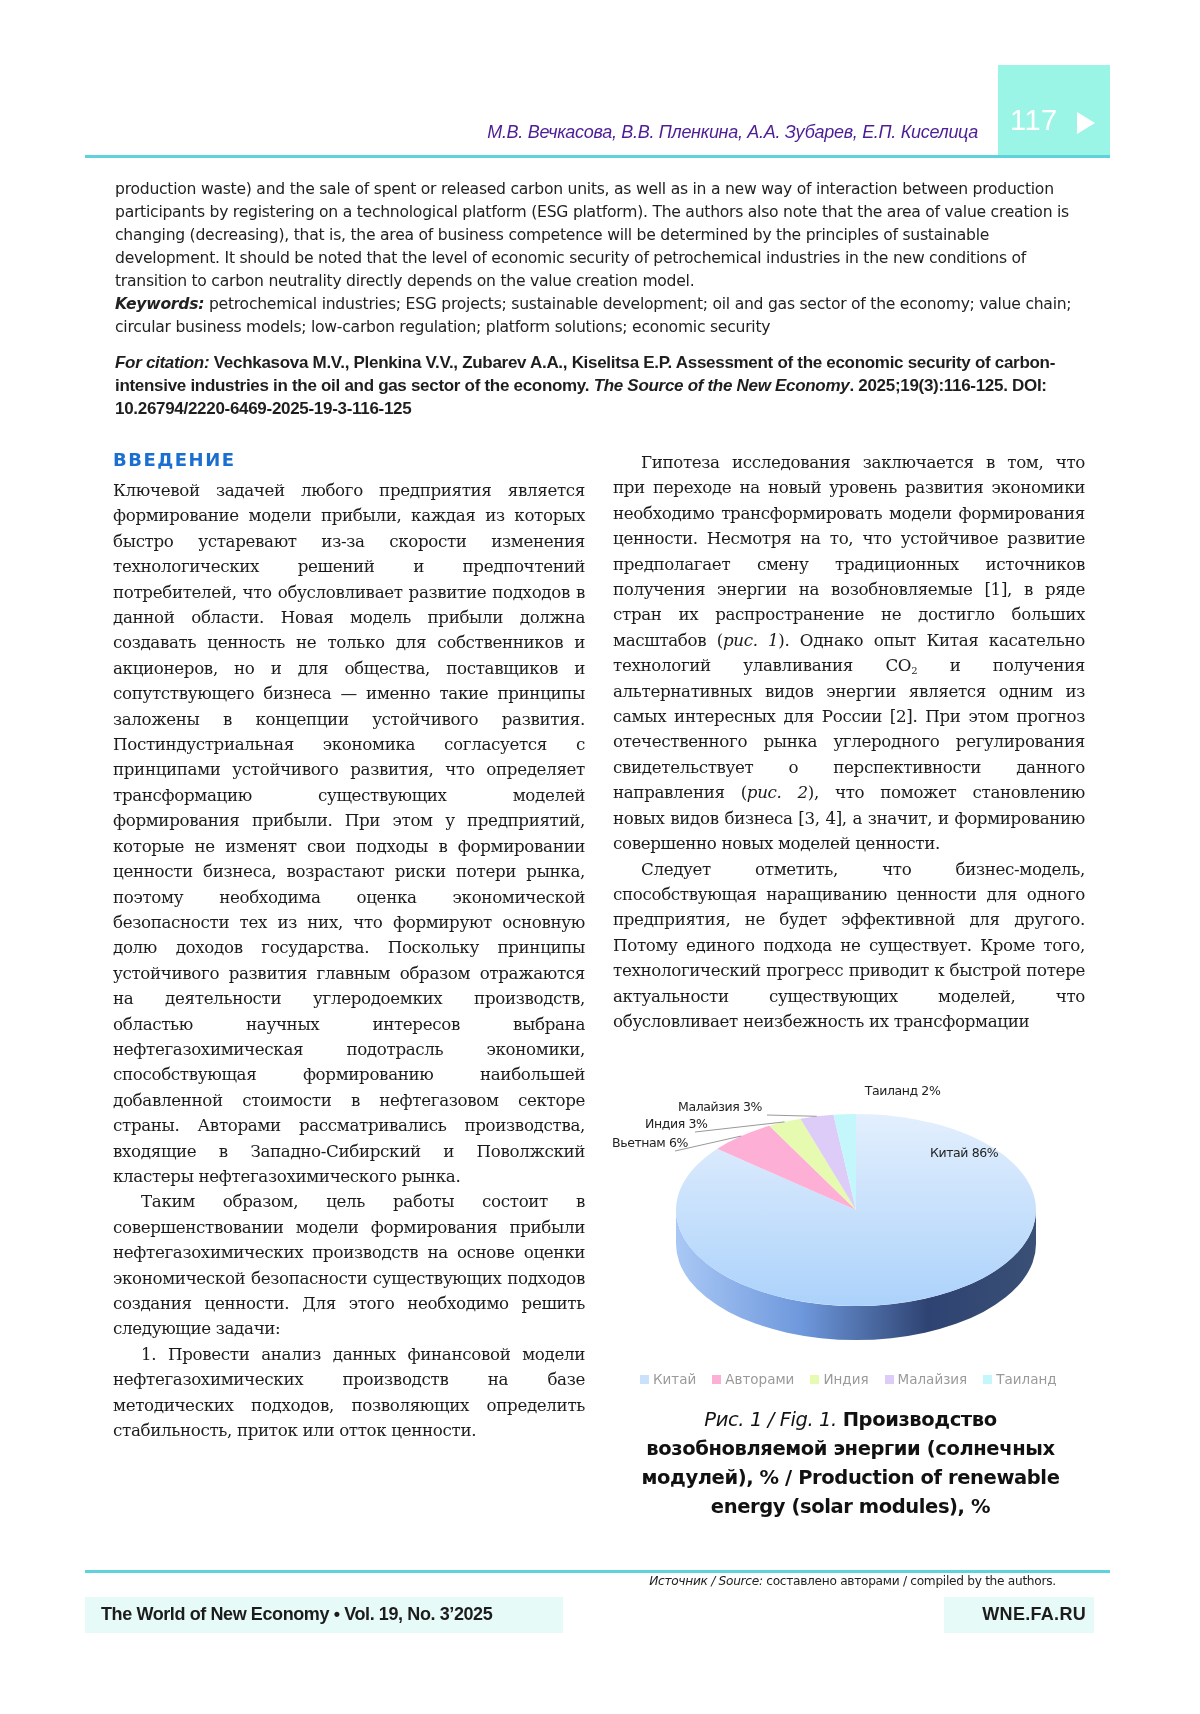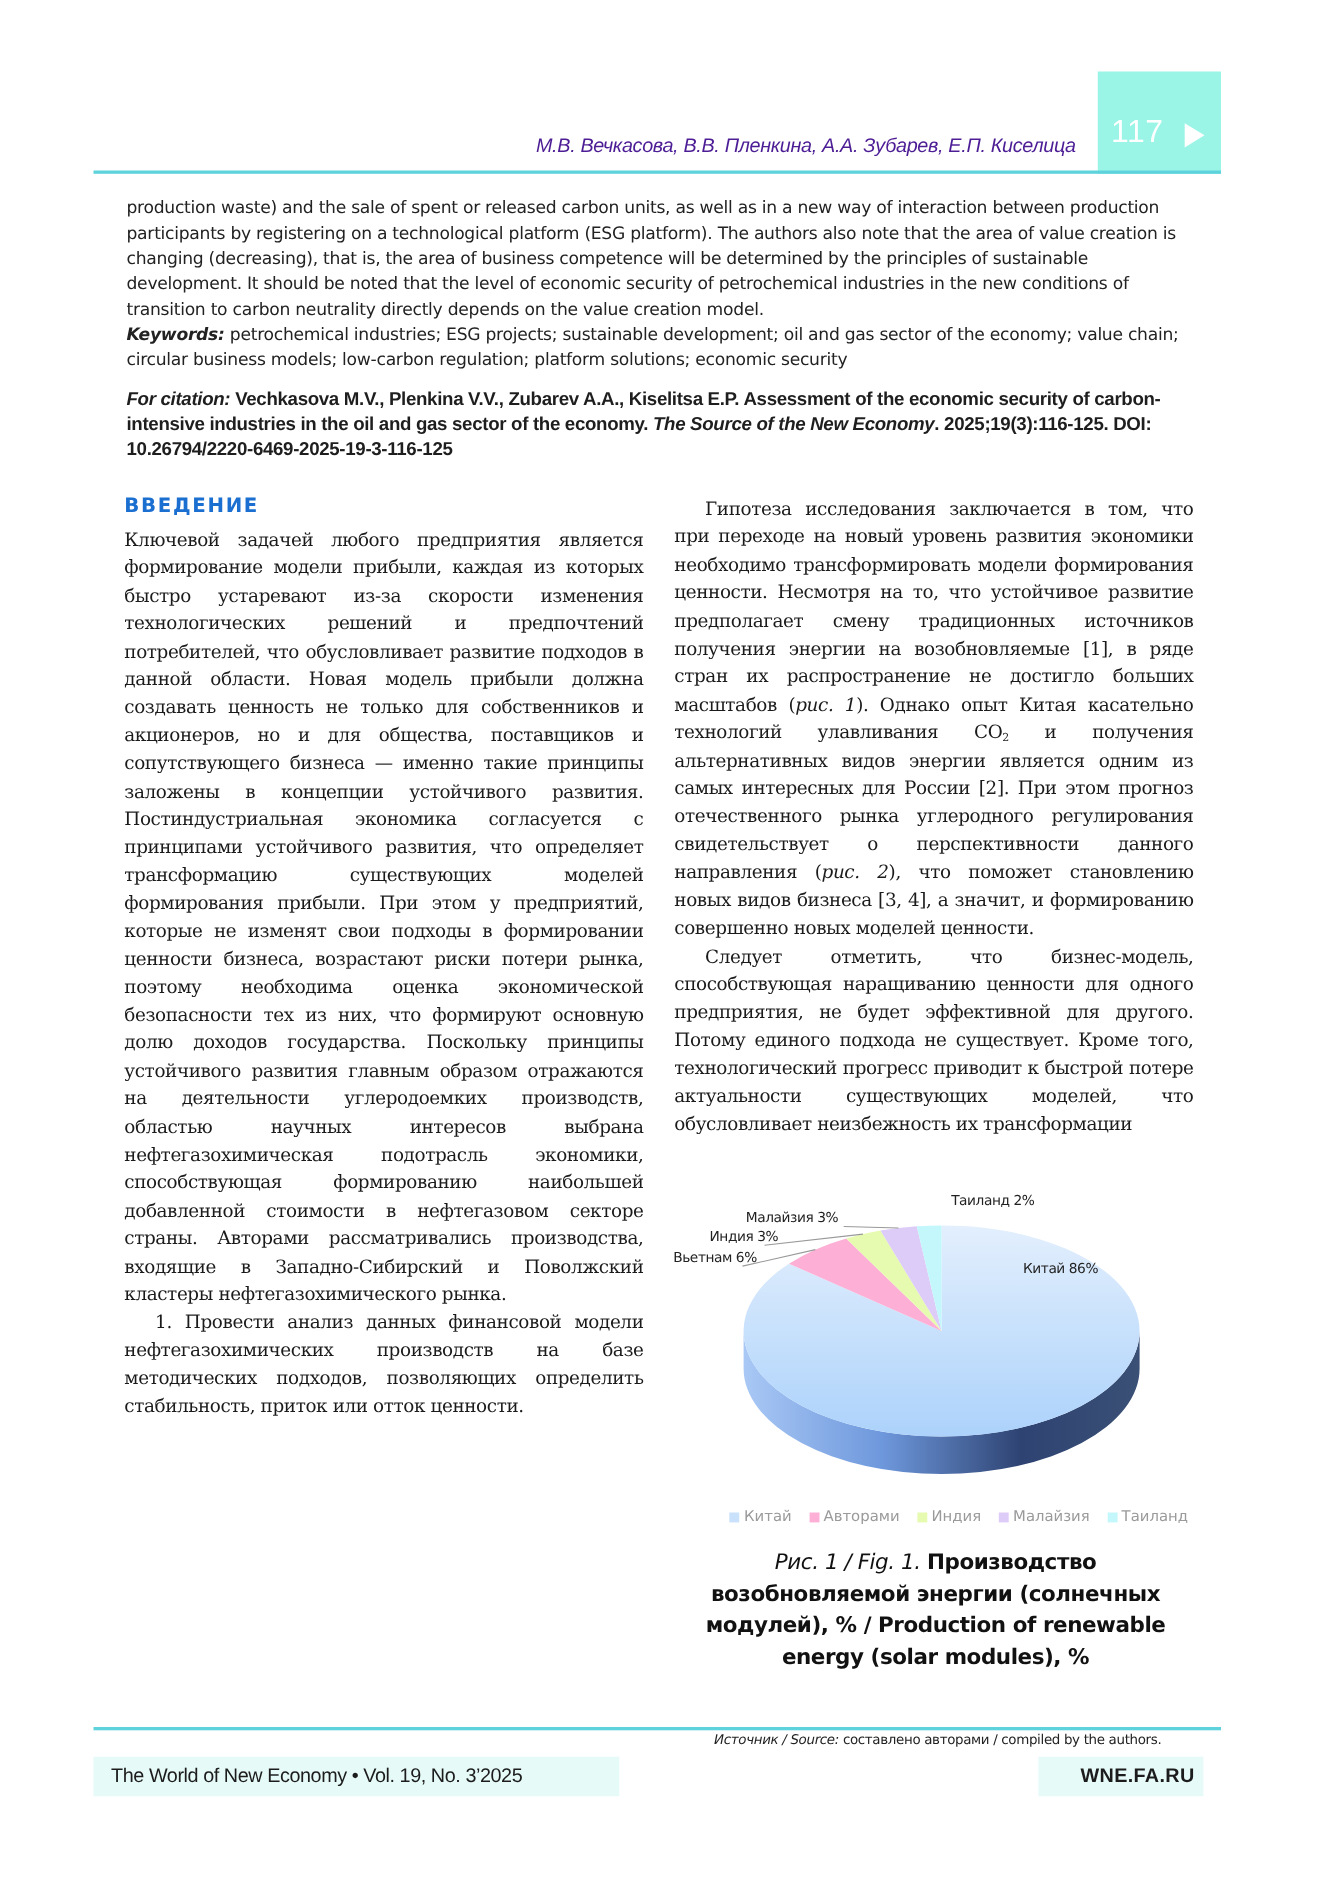--- a/index.html
+++ b/index.html
@@ -26,34 +26,34 @@
   .col-left { left: 113px; top: 450px; width: 472px; }
   .col-right { left: 613px; top: 450px; width: 472px; }
   .section-head { position: absolute; left: 113px; top: 449px; width: 472px; text-align: left; font-family: "DejaVu Sans", sans-serif; font-weight: bold; font-size: 18px; color: #1a6fd0; letter-spacing: 1.5px; }
   .col-left .body-start { margin-top: 28px; }
   sub { font-size: 10px; vertical-align: -3px; line-height: 0; }
 
   
   .chart-wrap { position: absolute; left: 600px; top: 1075px; width: 520px; height: 330px; }
   .chart-wrap svg { position: absolute; left: 0; top: 0; }
   .pie-label { font-family: "DejaVu Sans", sans-serif; font-size: 12.5px; fill: #222; letter-spacing: -0.4px; }
-  .legend { position: absolute; left: 640px; top: 1371px; width: 440px; display: flex; justify-content: flex-end; gap: 16px; font-family: "DejaVu Sans", sans-serif; font-size: 13.5px; color: #9a9a9a; }
+  .legend { position: absolute; left: 640px; top: 1371px; width: 440px; display: flex; justify-content: flex-start; gap: 16px; font-family: "DejaVu Sans", sans-serif; font-size: 13.5px; color: #9a9a9a; }
   .legend-item { display: flex; align-items: center; gap: 4px; }
   .swatch { width: 9px; height: 9px; display: inline-block; }
 
   .fig-caption { position: absolute; left: 613px; top: 1405px; width: 475px; text-align: center; font-family: "DejaVu Sans", sans-serif; font-size: 19.5px; line-height: 29px; color: #111; letter-spacing: -0.4px; }
   .fig-caption .fig-num { font-style: italic; font-weight: normal; }
   .fig-caption .fig-title { font-weight: bold; }
   .fig-source { position: absolute; left: 600px; top: 1527px; width: 505px; text-align: center; font-family: "DejaVu Sans", sans-serif; font-size: 12.2px; color: #222; letter-spacing: -0.3px; margin-top: 47px; }
   .fig-source i { font-style: italic; }
 
   
   .rule-bottom { position: absolute; left: 85px; top: 1570px; width: 1025px; height: 3px; background: #5fd3dc; }
   .footer-left { position: absolute; left: 85px; top: 1597px; width: 478px; height: 36px; background: #e6faf8; }
-  .footer-left span { position: absolute; left: 16px; top: 7px; font-family: "Liberation Sans", sans-serif; font-weight: normal; font-size: 18px; color: #1c1c1c; letter-spacing: -0.4px; }
+  .footer-left span { position: absolute; left: 16px; top: 7px; font-family: "Liberation Sans", sans-serif; font-weight: bold; font-size: 18px; color: #1c1c1c; letter-spacing: -0.4px; }
   .footer-right { position: absolute; left: 944px; top: 1597px; width: 150px; height: 36px; background: #e6faf8; }
   .footer-right span { position: absolute; right: 8px; top: 7px; font-family: "Liberation Sans", sans-serif; font-weight: bold; font-size: 18px; color: #1c1c1c; letter-spacing: 0.3px; }
 </style>
 </head>
 <body>
 
 <div class="page-tab"></div>
 <span class="page-num">117</span>
 <span class="page-arrow"></span>
 <div class="authors">М.В. Вечкасова, В.В. Пленкина, А.А. Зубарев, Е.П. Киселица</div>
@@ -67,20 +67,21 @@
 <div class="citation">
   <i>For citation:</i>
   <span>Vechkasova M.V., Plenkina V.V., Zubarev A.A., Kiselitsa E.P. Assessment of the economic security of carbon-intensive industries in the oil and gas sector of the economy.</span>
   <i>The Source of the New Economy</i><span>. 2025;19(3):116-125. DOI: 10.26794/2220-6469-2025-19-3-116-125</span>
 </div>
 
 <div class="section-head">ВВЕДЕНИЕ</div>
 
 <div class="col col-left">
   <p class="body-start">Ключевой задачей любого предприятия является формирование модели прибыли, каждая из которых быстро устаревают из-за скорости изменения технологических решений и предпочтений потребителей, что обусловливает развитие подходов в данной области. Новая модель прибыли должна создавать ценность не только для собственников и акционеров, но и для общества, поставщиков и сопутствующего бизнеса — именно такие принципы заложены в концепции устойчивого развития. Постиндустриальная экономика согласуется с принципами устойчивого развития, что определяет трансформацию существующих моделей формирования прибыли. При этом у предприятий, которые не изменят свои подходы в формировании ценности бизнеса, возрастают риски потери рынка, поэтому необходима оценка экономической безопасности тех из них, что формируют основную долю доходов государства. Поскольку принципы устойчивого развития главным образом отражаются на деятельности углеродоемких производств, областью научных интересов выбрана нефтегазохимическая подотрасль экономики, способствующая формированию наибольшей добавленной стоимости в нефтегазовом секторе страны. Авторами рассматривались производства, входящие в Западно-Сибирский и Поволжский кластеры нефтегазохимического рынка.</p>
+  <p class="ind">Таким образом, цель работы состоит в совершенствовании модели формирования прибыли нефтегазохимических производств на основе оценки экономической безопасности существующих подходов создания ценности. Для этого необходимо решить следующие задачи:</p>
   <p class="ind">1. Провести анализ данных финансовой модели нефтегазохимических производств на базе методических подходов, позволяющих определить стабильность, приток или отток ценности.</p>
 </div>
 
 <div class="col col-right">
   <p class="ind"><span>Гипотеза исследования заключается в том, что при переходе на новый уровень развития экономики необходимо трансформировать модели формирования ценности. Несмотря на то, что устойчивое развитие предполагает смену традиционных источников получения энергии на возобновляемые [1], в ряде стран их распространение не достигло больших масштабов (</span><i>рис. 1</i><span>). Однако опыт Китая касательно технологий улавливания CO</span><sub>2</sub><span> и получения альтернативных видов энергии является одним из самых интересных для России [2]. При этом прогноз отечественного рынка углеродного регулирования свидетельствует о перспективности данного направления (</span><i>рис. 2</i><span>), что поможет становлению новых видов бизнеса [3, 4], а значит, и формированию совершенно новых моделей ценности.</span></p>
   <p class="ind">Следует отметить, что бизнес-модель, способствующая наращиванию ценности для одного предприятия, не будет эффективной для другого. Потому единого подхода не существует. Кроме того, технологический прогресс приводит к быстрой потере актуальности существующих моделей, что обусловливает неизбежность их трансформации</p>
 </div>
 
 <div class="chart-wrap">
   <svg id="pie" width="520" height="300">

